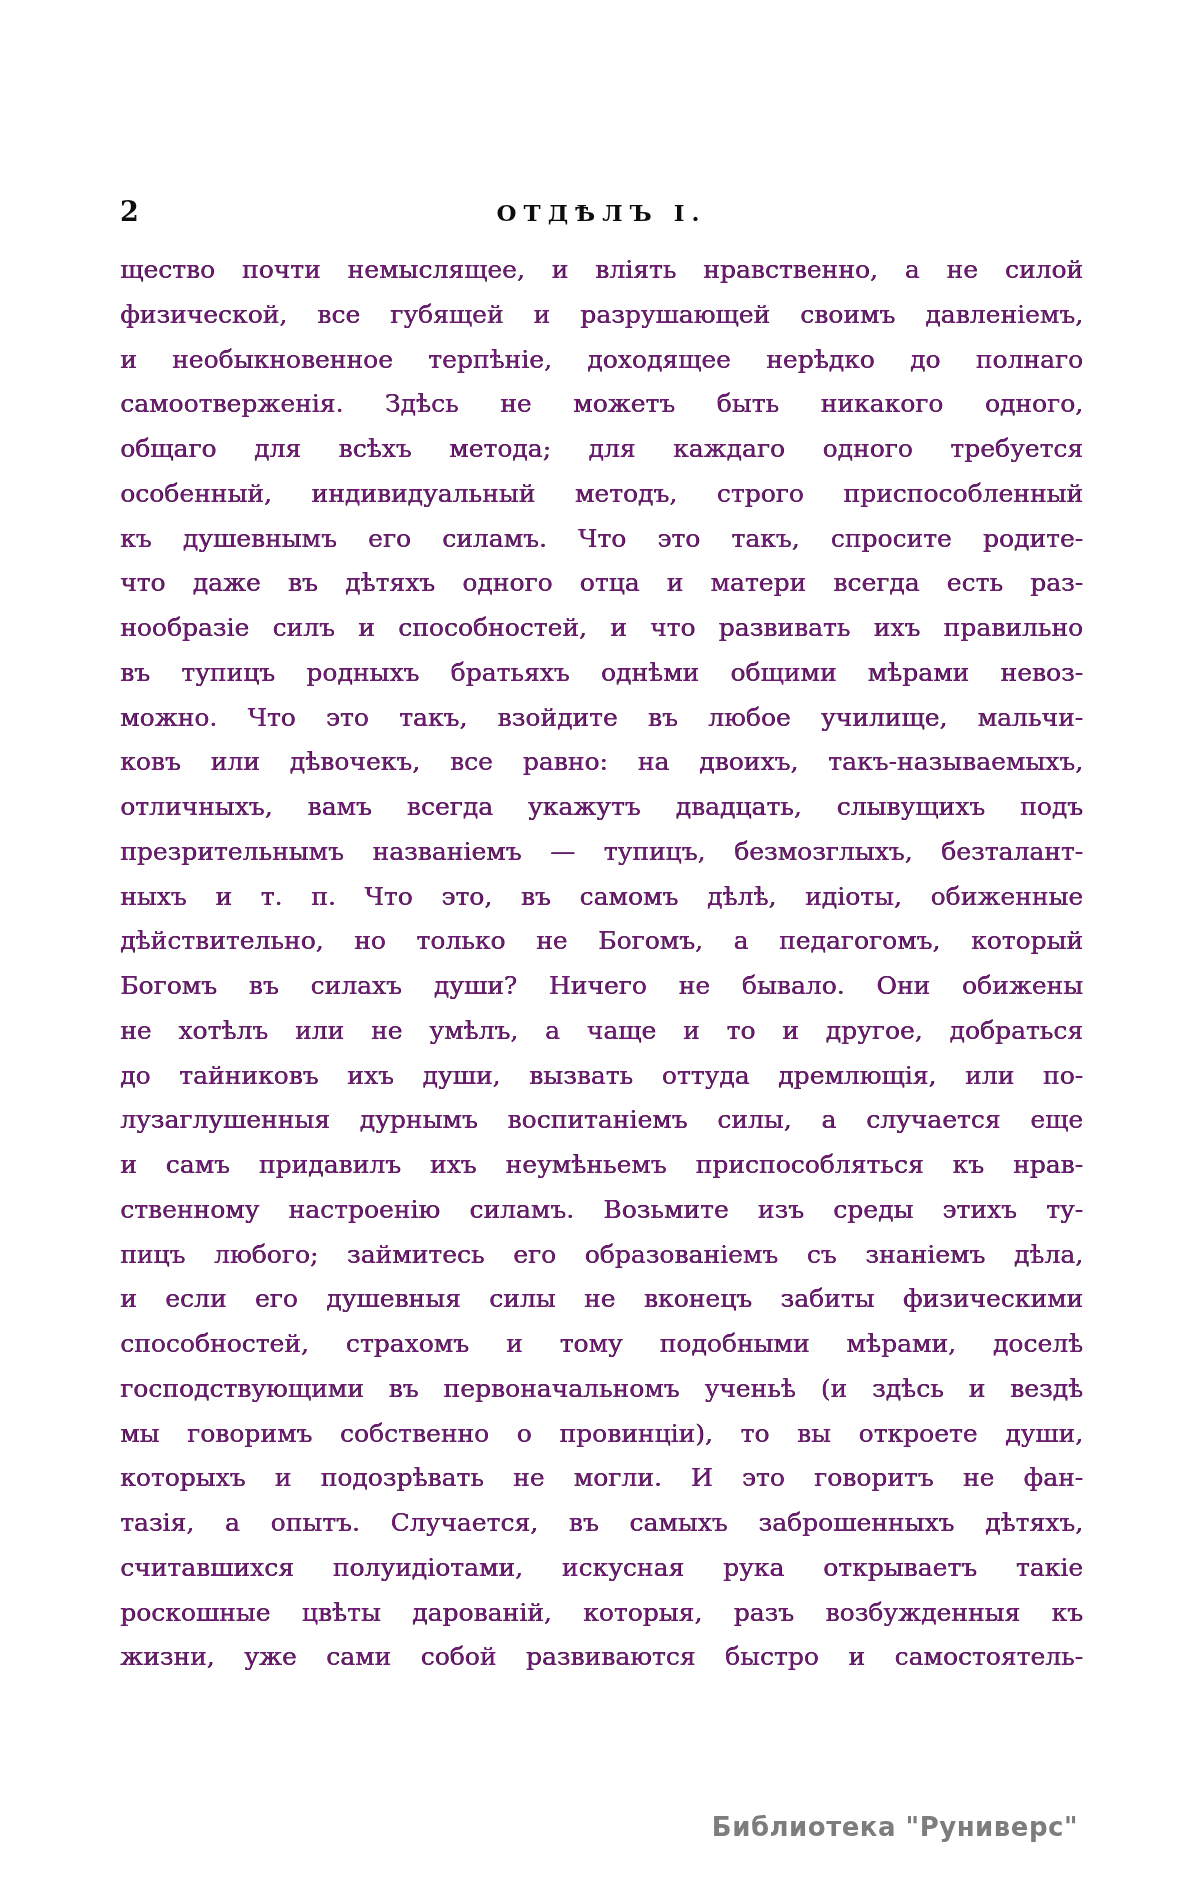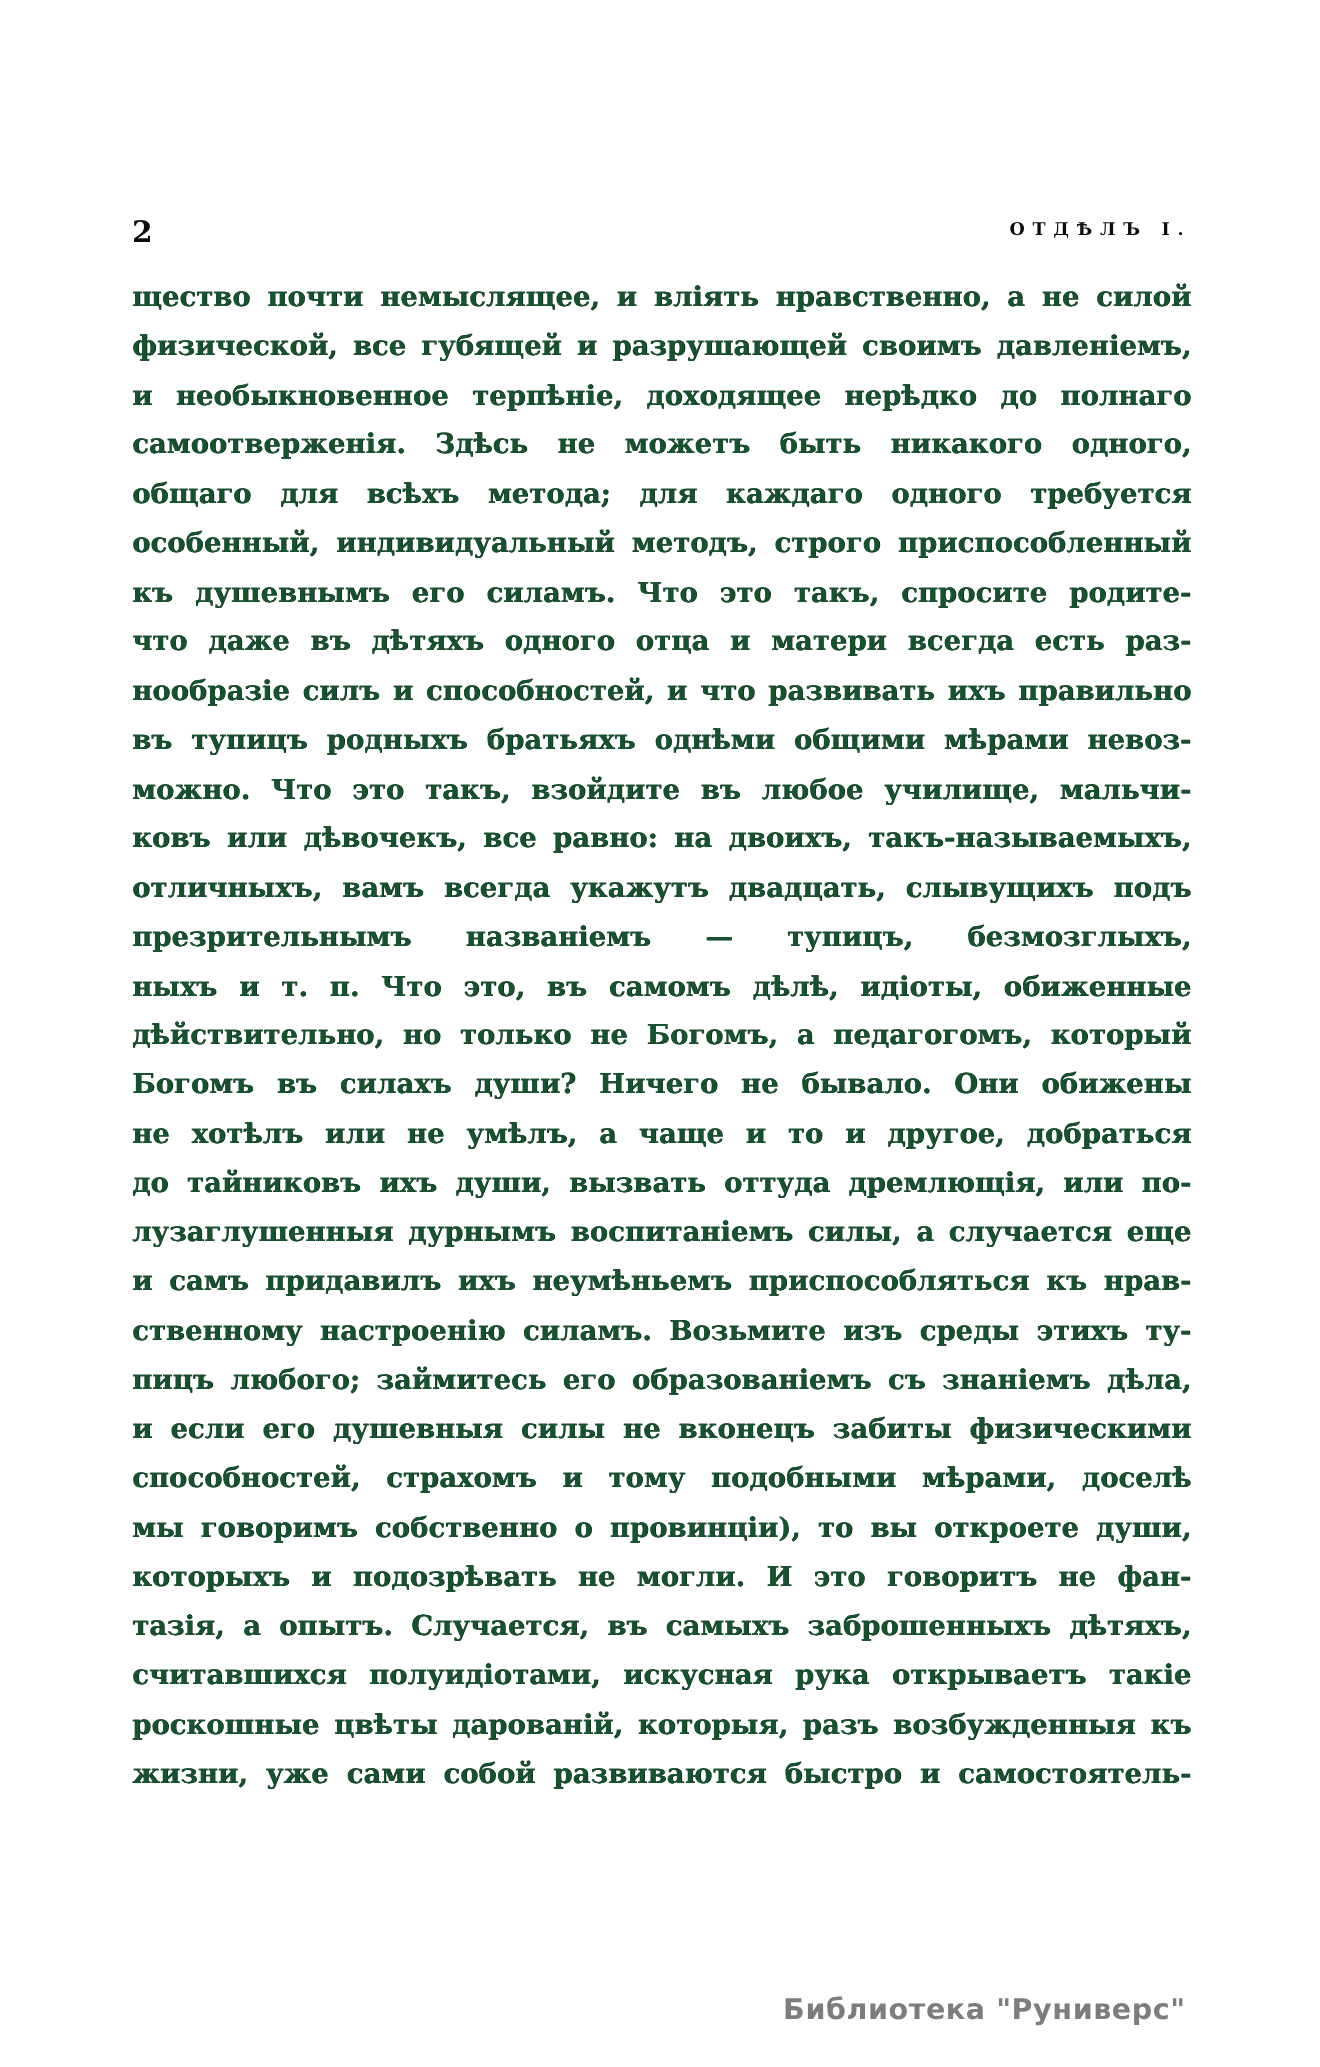--- a/index.html
+++ b/index.html
@@ -33,46 +33,45 @@
     font-size: 27px;
     color: #0d0d0d;
     font-weight: bold;
     font-family: "DejaVu Serif", serif;
   }
   .section-header {
     position: absolute;
     left: 0;
     top: 3px;
     width: 100%;
-    text-align: right;
-    font-size: 16px;
+    text-align: center;
+    font-size: 23px;
     font-weight: bold;
     letter-spacing: 7px;
     color: #0d0d0d;
     font-family: "DejaVu Serif", serif;
     white-space: nowrap;
   }
   .body-text {
     position: absolute;
     top: 248px;
     left: 120px;
     width: 963px;
     color: #0d0d0d;
   }
   .text-line {
     font-size: 25px;
     line-height: 44.75px;
     height: 44.75px;
     text-align: justify;
     text-align-last: justify;
     white-space: normal;
-    color: #14532d;
+    color: #701a75;
     text-shadow: 0.4px 0 0 #0d0d0d;
     overflow: hidden;
-    font-weight: bold;
   }
   .watermark {
     position: absolute;
     top: 1812px;
     right: 122px;
     font-family: "DejaVu Sans", sans-serif;
     font-weight: bold;
     font-size: 26px;
     color: #7d7d7d;
     letter-spacing: 0.5px;
@@ -107,20 +106,21 @@
     <div class="text-line">дѣйствительно, но только не Богомъ, а педагогомъ, который</div>
     <div class="text-line">Богомъ въ силахъ души? Ничего не бывало. Они обижены</div>
     <div class="text-line">не хотѣлъ или не умѣлъ, а чаще и то и другое, добраться</div>
     <div class="text-line">до тайниковъ ихъ души, вызвать оттуда дремлющія, или по-</div>
     <div class="text-line">лузаглушенныя дурнымъ воспитаніемъ силы, а случается еще</div>
     <div class="text-line">и самъ придавилъ ихъ неумѣньемъ приспособляться къ нрав-</div>
     <div class="text-line">ственному настроенію силамъ. Возьмите изъ среды этихъ ту-</div>
     <div class="text-line">пицъ любого; займитесь его образованіемъ съ знаніемъ дѣла,</div>
     <div class="text-line">и если его душевныя силы не вконецъ забиты физическими</div>
     <div class="text-line">способностей, страхомъ и тому подобными мѣрами, доселѣ</div>
+    <div class="text-line">господствующими въ первоначальномъ ученьѣ (и здѣсь и вездѣ</div>
     <div class="text-line">мы говоримъ собственно о провинціи), то вы откроете души,</div>
     <div class="text-line">которыхъ и подозрѣвать не могли. И это говоритъ не фан-</div>
     <div class="text-line">тазія, а опытъ. Случается, въ самыхъ заброшенныхъ дѣтяхъ,</div>
     <div class="text-line">считавшихся полуидіотами, искусная рука открываетъ такіе</div>
     <div class="text-line">роскошные цвѣты дарованій, которыя, разъ возбужденныя къ</div>
     <div class="text-line">жизни, уже сами собой развиваются быстро и самостоятель-</div>
   </div>
 
   <div class="watermark">Библиотека "Руниверс"</div>
 

